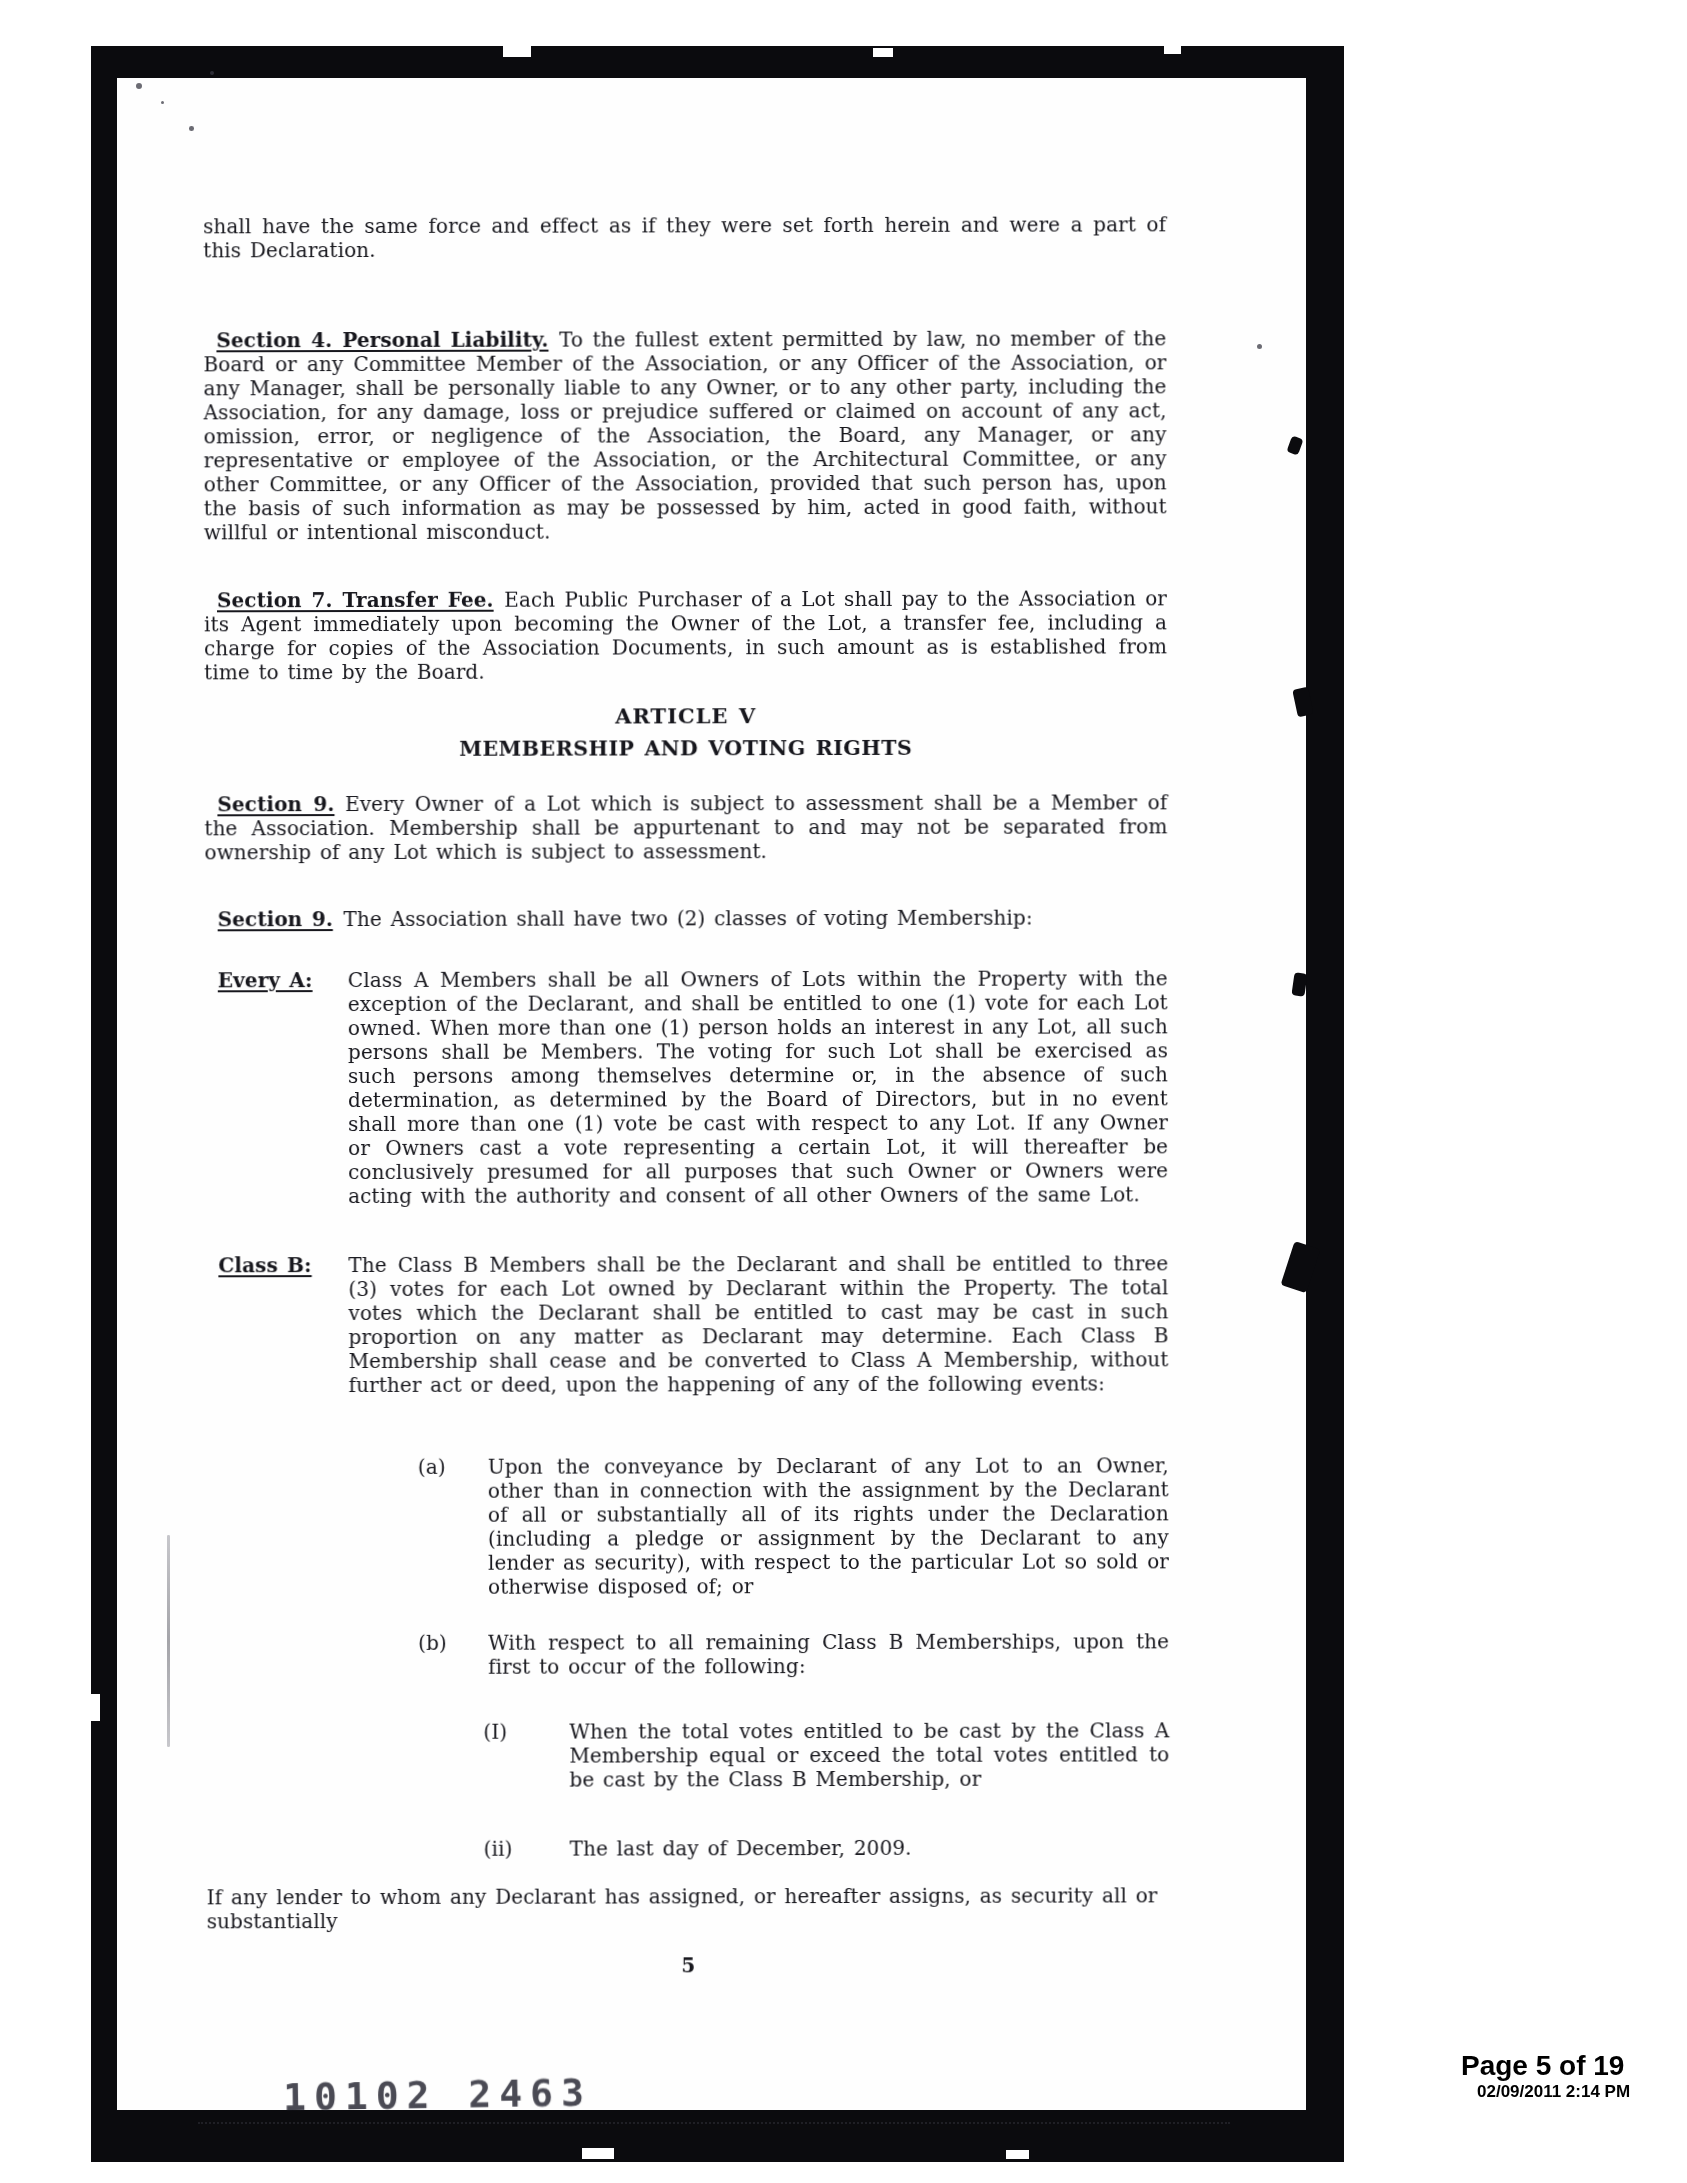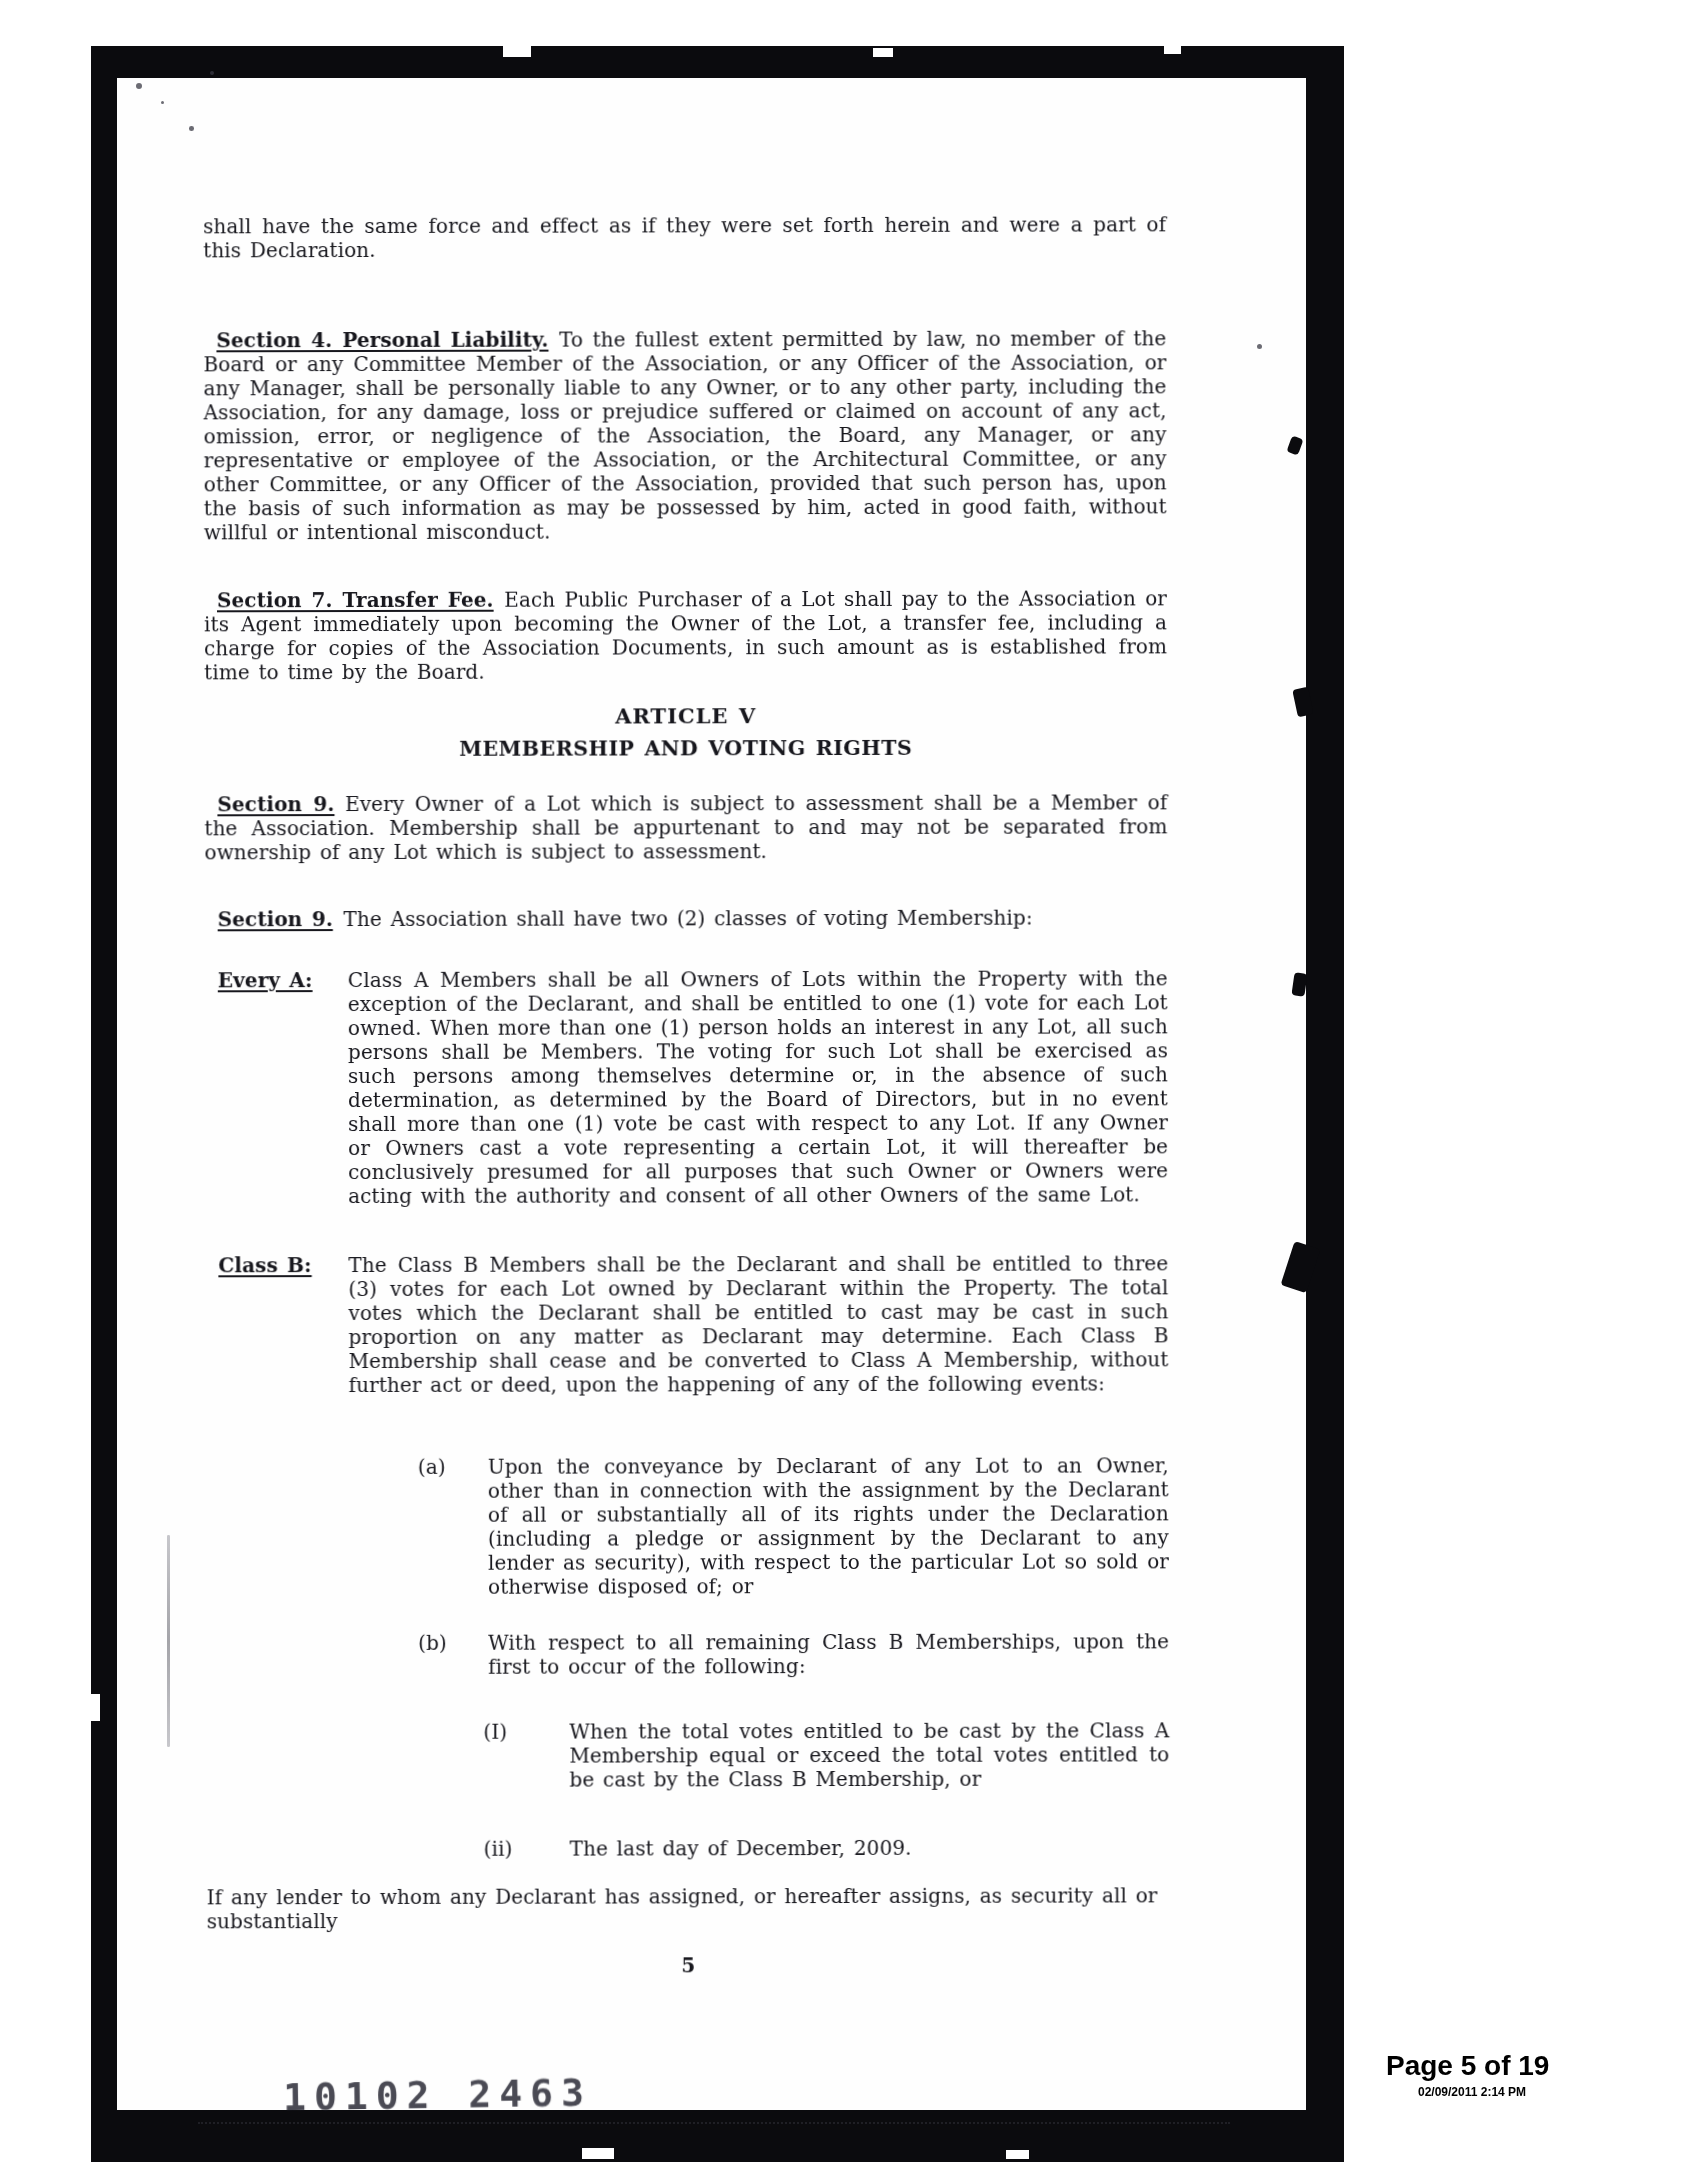--- a/index.html
+++ b/index.html
@@ -69,24 +69,24 @@
   .r-ci { top:1719px; left:482px; width:686px; grid-template-columns:86px 1fr; }
   .r-cii{ top:1836px; left:482px; width:686px; grid-template-columns:86px 1fr; }
 
   .p-closing { top:1884px; }
   .p-pagenum { top:1953px; text-align:center; font-weight:bold; }
 
   .stamp { position:absolute; left:281px; top:2072px; font-family:"DejaVu Sans Mono", monospace;
            font-weight:bold; font-size:38px; letter-spacing:8px; color:#23232f; opacity:0.82;
            filter:blur(0.7px); transform:rotate(-0.8deg); }
 
-  .footer-right { position:absolute; left:1386px; top:2050px; font-family:"Liberation Sans", sans-serif;
+  .footer-right { position:absolute; left:1461px; top:2050px; font-family:"Liberation Sans", sans-serif;
                   color:#000; }
   .page-label { font-size:28px; font-weight:bold; line-height:32px; }
-  .timestamp  { font-size:12px; font-weight:bold; line-height:20px; margin-left:32px; }
+  .timestamp  { font-size:17px; font-weight:bold; line-height:20px; margin-left:16px; }
 </style>
 </head>
 <body>
 
 <div class="canvas">
 
   <div class="frame"></div>
 
   <div class="notch n-top1"></div>
   <div class="notch n-top2"></div>

